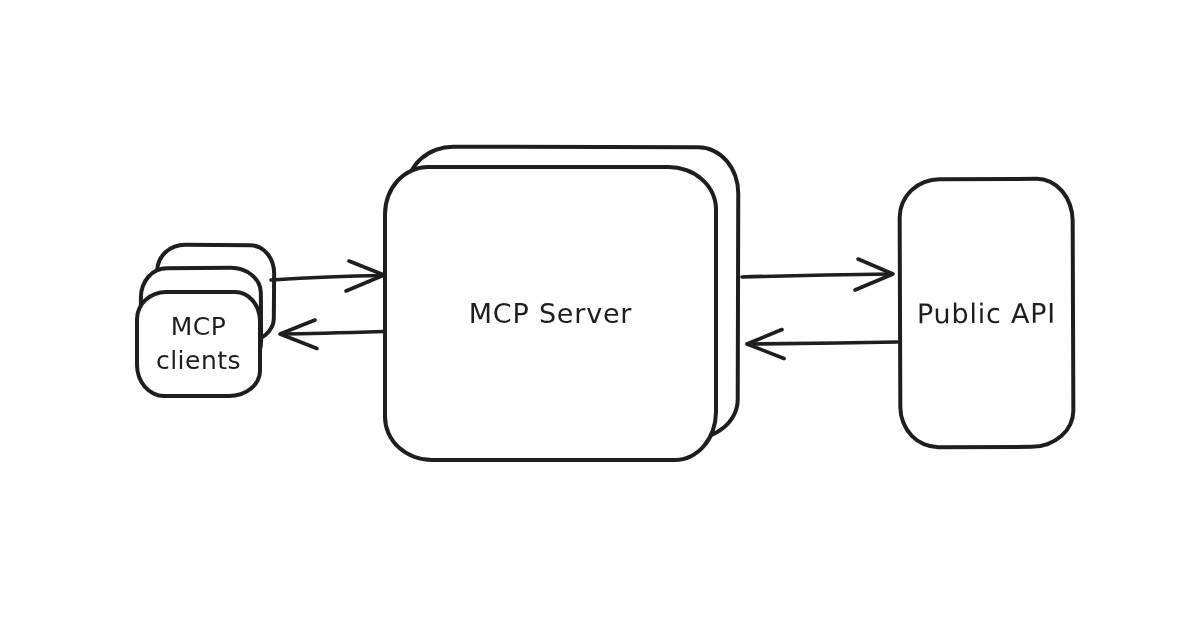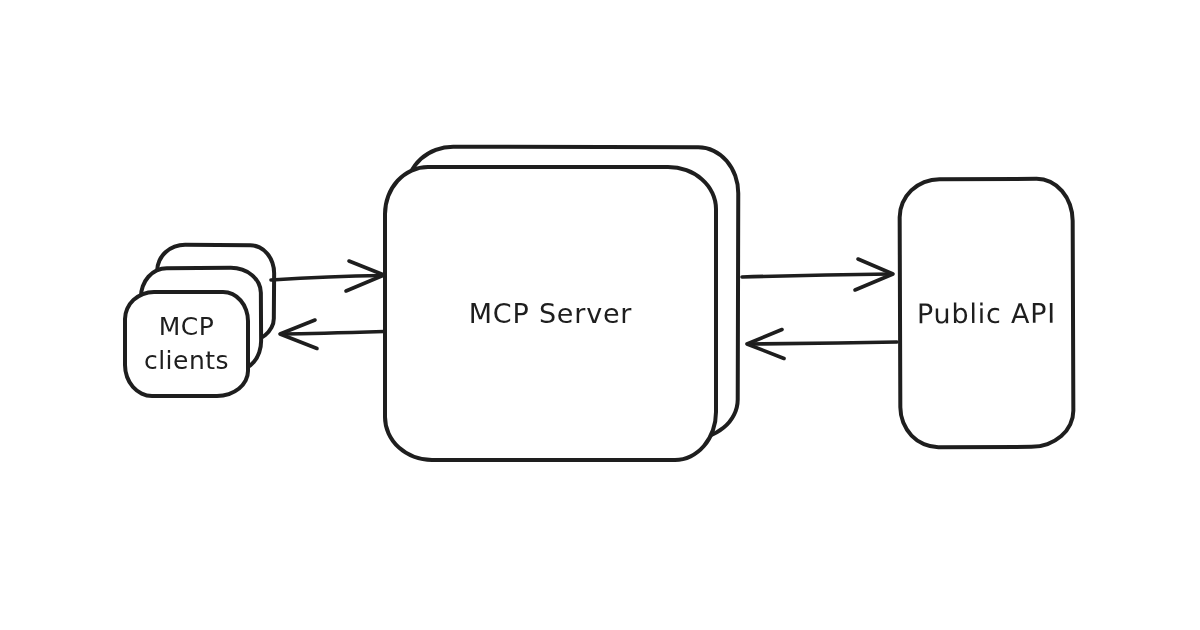--- a/index.html
+++ b/index.html
@@ -31,21 +31,21 @@
     left: 155px; top: 243px; width: 121px; height: 101px;
     border-radius: 30px 26px 32px 28px / 28px 30px 26px 32px;
     transform: rotate(0.4deg);
   }
   .card-middle {
     left: 139px; top: 266px; width: 124px; height: 107px;
     border-radius: 28px 32px 27px 31px / 31px 27px 32px 28px;
     transform: rotate(-0.3deg);
   }
   .card-front {
-    left: 123px; top: 290px; width: 127px; height: 108px;
+    left: 135px; top: 290px; width: 127px; height: 108px;
     border-radius: 31px 27px 33px 29px / 29px 31px 27px 33px;
   }
   .card-front .label {
     font-size: 25px;
     line-height: 1.38;
     letter-spacing: 0.5px;
   }
   
   .server-back {
     left: 405px; top: 145px; width: 335px; height: 296px;

